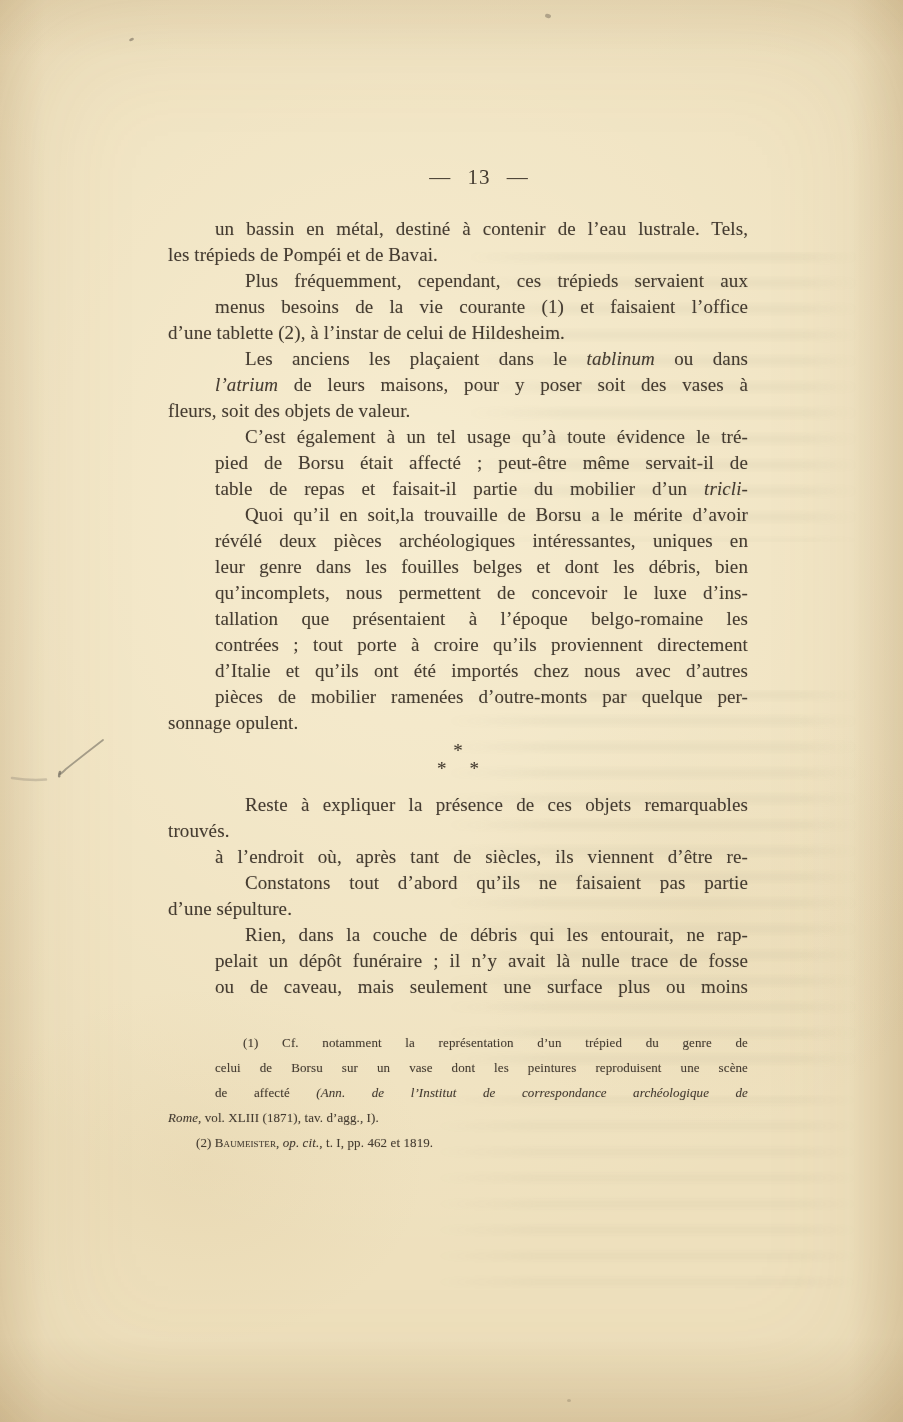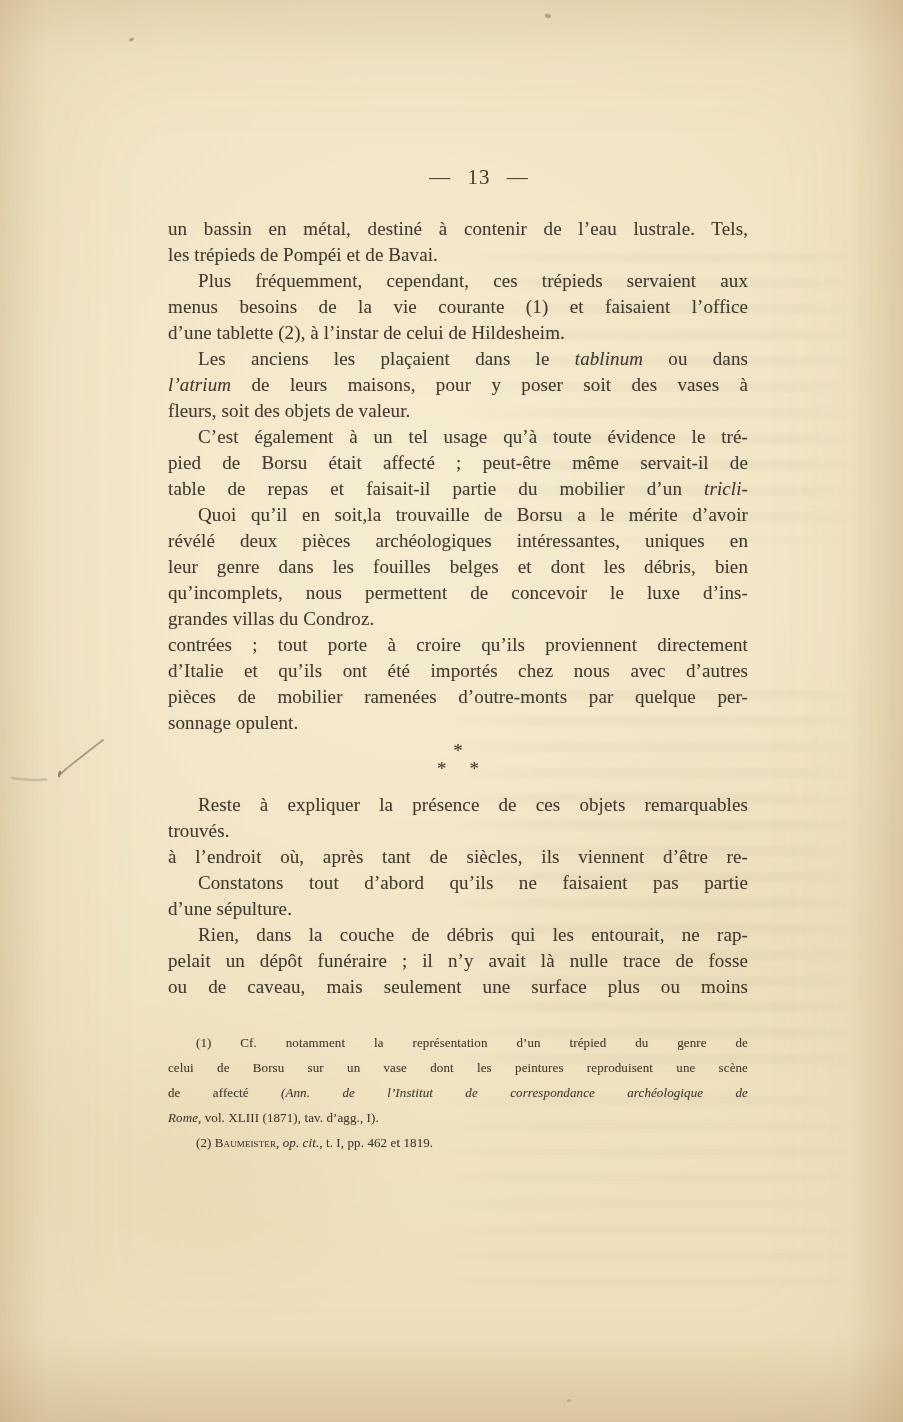--- a/index.html
+++ b/index.html
@@ -21,21 +21,21 @@
     text-align:center; font-size:21px; word-spacing:10px; letter-spacing:1px;
   }
   .col{
     position:absolute; left:168px; top:206px; width:580px;
     font-size:19px; line-height:26px; letter-spacing:0.1px;
     text-shadow:0 0 1px rgba(69,60,49,0.28);
   }
   #paras-top{padding-top:10px;}
   .para{margin:0;}
   .line{text-align:left; white-space:normal;}
-  .line.just{text-align:justify; text-align-last:justify;}
+  .line.just{text-align:justify; text-align-last:justify;margin-left:47px;}
   .line.ind{text-indent:30px;}
   .it,.i{font-style:italic;}
   .sc{font-variant:small-caps;}
   .divider{margin:6px 0 14px 0; text-align:center;}
   .srow{height:18px; line-height:18px; font-size:19px;}
   .srow .star{display:inline-block; padding:0 9px;}
   .footnotes{margin-top:30px; font-size:13px; line-height:25px;}
   .footnotes .line.ind{text-indent:28px;}
   .ghost{
     position:absolute; pointer-events:none; opacity:0.55; filter:blur(2px);
@@ -84,21 +84,21 @@
         <div class="para">
           <div class="line just ind"><span>C’est également à un tel usage qu’à toute évidence le tré-</span></div>
           <div class="line just"><span>pied de Borsu était affecté ; peut-être même servait-il de</span></div>
           <div class="line just"><span>table de repas et faisait-il partie du mobilier d’un </span><span class="i">tricli-</span></div>
         </div>
         <div class="para">
           <div class="line just ind"><span>Quoi qu’il en soit,la trouvaille de Borsu a le mérite d’avoir</span></div>
           <div class="line just"><span>révélé deux pièces archéologiques intéressantes, uniques en</span></div>
           <div class="line just"><span>leur genre dans les fouilles belges et dont les débris, bien</span></div>
           <div class="line just"><span>qu’incomplets, nous permettent de concevoir le luxe d’ins-</span></div>
-          <div class="line"><span>grandes villas du Condroz.</span></div>
+          <div class="line just"><span>tallation que présentaient à l’époque belgo-romaine les</span></div>
         </div>
         <div class="para">
           <div class="line just"><span>contrées ; tout porte à croire qu’ils proviennent directement</span></div>
           <div class="line just"><span>d’Italie et qu’ils ont été importés chez nous avec d’autres</span></div>
           <div class="line just"><span>pièces de mobilier ramenées d’outre-monts par quelque per-</span></div>
           <div class="line"><span>sonnage opulent.</span></div>
         </div>
       </div>
 
     <div class="divider">

